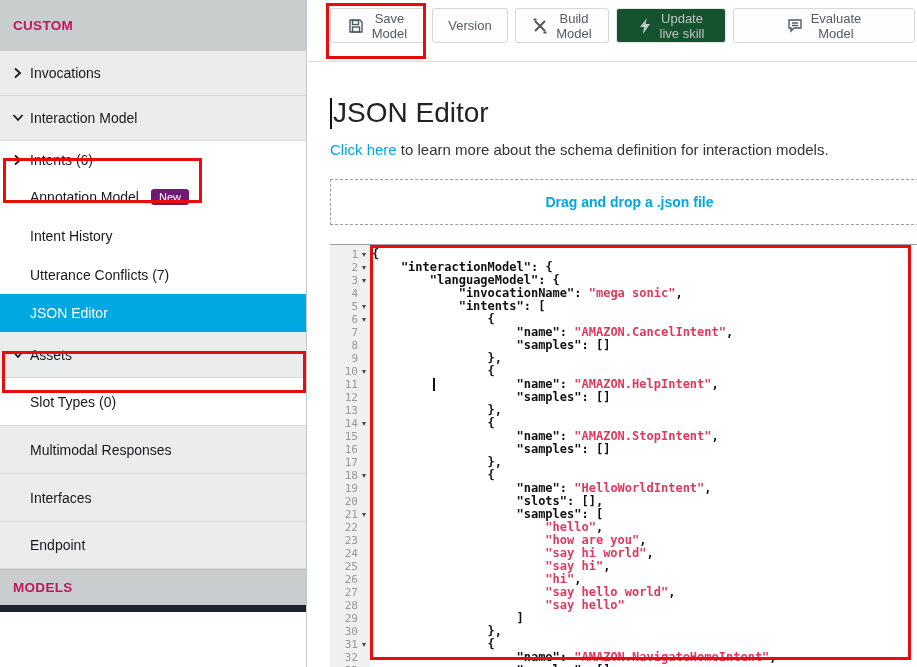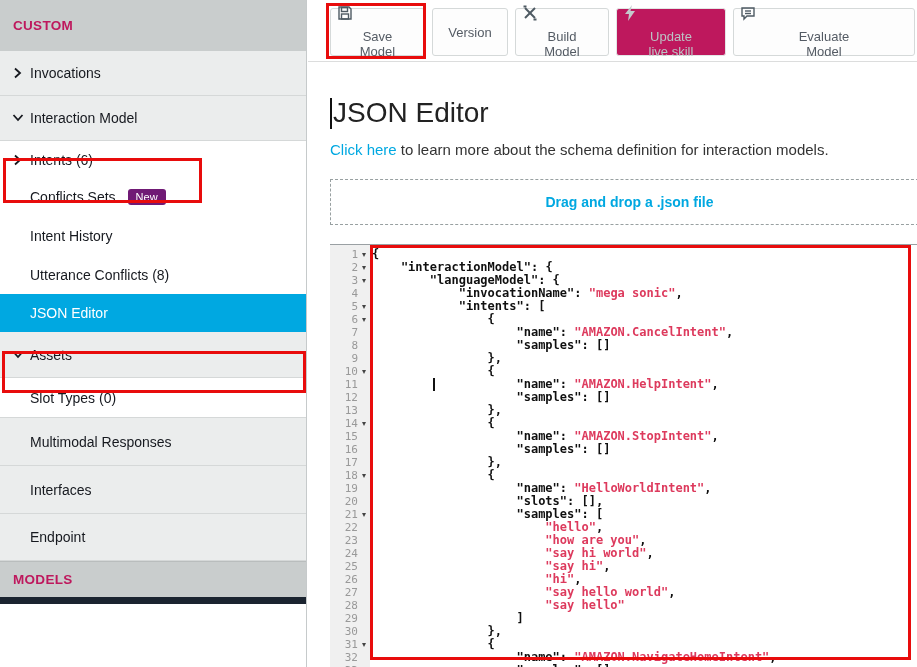--- a/index.html
+++ b/index.html
@@ -24,25 +24,25 @@
   .nav-item.gray{background:#ebeded;}
   .nav-item.bline{border-bottom:1px solid #d5d8d8;}
   .nav-item.active{background:#00a8e1;color:#fff;}
   .badge{margin-left:12px;background:#701a75;color:#fff;font-size:11px;
     padding:2px 8px;border-radius:3px;}
 
   
   .main{position:absolute;left:308px;top:0;width:609px;height:667px;background:#fff;}
   .toolbar{height:62px;border-bottom:1px solid #dcdddd;display:flex;align-items:flex-start;
     padding-left:22px;box-sizing:border-box;gap:7px;padding-top:8px;}
-  .tbtn{height:48px;background:#fdfdfd;border:1px solid #d5d9d9;border-radius:3px;
-    display:flex;justify-content:center;gap:8px;
-    font-size:13px;color:#545b64;cursor:pointer;box-sizing:border-box;flex-direction:column;}
+  .tbtn{height:35px;background:#fdfdfd;border:1px solid #d5d9d9;border-radius:3px;
+    display:flex;align-items:center;justify-content:center;gap:8px;
+    font-size:13px;color:#545b64;cursor:pointer;box-sizing:border-box;}
   .tbtn .tlines{display:flex;flex-direction:column;align-items:center;line-height:15px;}
-  .tbtn.disabled{color:#bcc3c5;border-color:#e3e6e6;background:#be185d;cursor:default;}
+  .tbtn.disabled{color:#bcc3c5;border-color:#e3e6e6;background:#14532d;cursor:default;}
 
   
   .content{padding:35px 0 0 22px;}
   h1.ptitle{margin:0 0 12px 0;font-size:28px;font-weight:300;color:#222;display:flex;align-items:center;}
   .tcaret{display:inline-block;width:2px;height:31px;background:#111;margin-right:1px;}
   .sub{margin:0 0 21px 0;font-size:15px;color:#333;}
   .sub a{color:#00a8e1;text-decoration:none;cursor:pointer;}
   .dropzone{width:calc(100% + 12px);height:46px;border:1px dashed #98a0a1;
     box-sizing:border-box;display:flex;align-items:center;justify-content:center;
     margin-bottom:19px;cursor:pointer;}
@@ -96,44 +96,44 @@
         <div class="nav-item " style="height: 37px;">
           <span class="chev">
             <svg width="12" height="12" viewBox="0 0 12 12">
               <polyline points="3,1.5 8,6 3,10.5" fill="none" stroke="#16191f" stroke-width="1.8"></polyline>
             </svg>
           </span>
           <span class="lbl">Intents (6)</span>
         </div>
         <div class="nav-item " style="height: 37px;">
           <span class="chev"></span>
-          <span class="lbl">Conflicts Sets</span>
+          <span class="lbl">Annotation Model</span>
           <span class="badge">New</span>
         </div>
         <div class="nav-item " style="height: 41px;">
           <span class="chev"></span>
           <span class="lbl">Intent History</span>
         </div>
         <div class="nav-item " style="height: 38px;">
           <span class="chev"></span>
-          <span class="lbl">Utterance Conflicts (8)</span>
+          <span class="lbl">Utterance Conflicts (7)</span>
         </div>
         <div class="nav-item active" style="height: 38px;">
           <span class="chev"></span>
           <span class="lbl">JSON Editor</span>
         </div>
         <div class="nav-item gray bline" style="height: 46px;">
           <span class="chev">
             <svg width="12" height="12" viewBox="0 0 12 12">
               <polyline points="1.5,3 6,8 10.5,3" fill="none" stroke="#16191f" stroke-width="1.8"></polyline>
             </svg>
           </span>
           <span class="lbl">Assets</span>
         </div>
-        <div class="nav-item  bline" style="height: 40px;">
+        <div class="nav-item  bline" style="height: 48px;">
           <span class="chev"></span>
           <span class="lbl">Slot Types (0)</span>
         </div>
         <div class="nav-item gray bline" style="height: 48px;">
           <span class="chev"></span>
           <span class="lbl">Multimodal Responses</span>
         </div>
         <div class="nav-item gray bline" style="height: 48px;">
           <span class="chev"></span>
           <span class="lbl">Interfaces</span>

